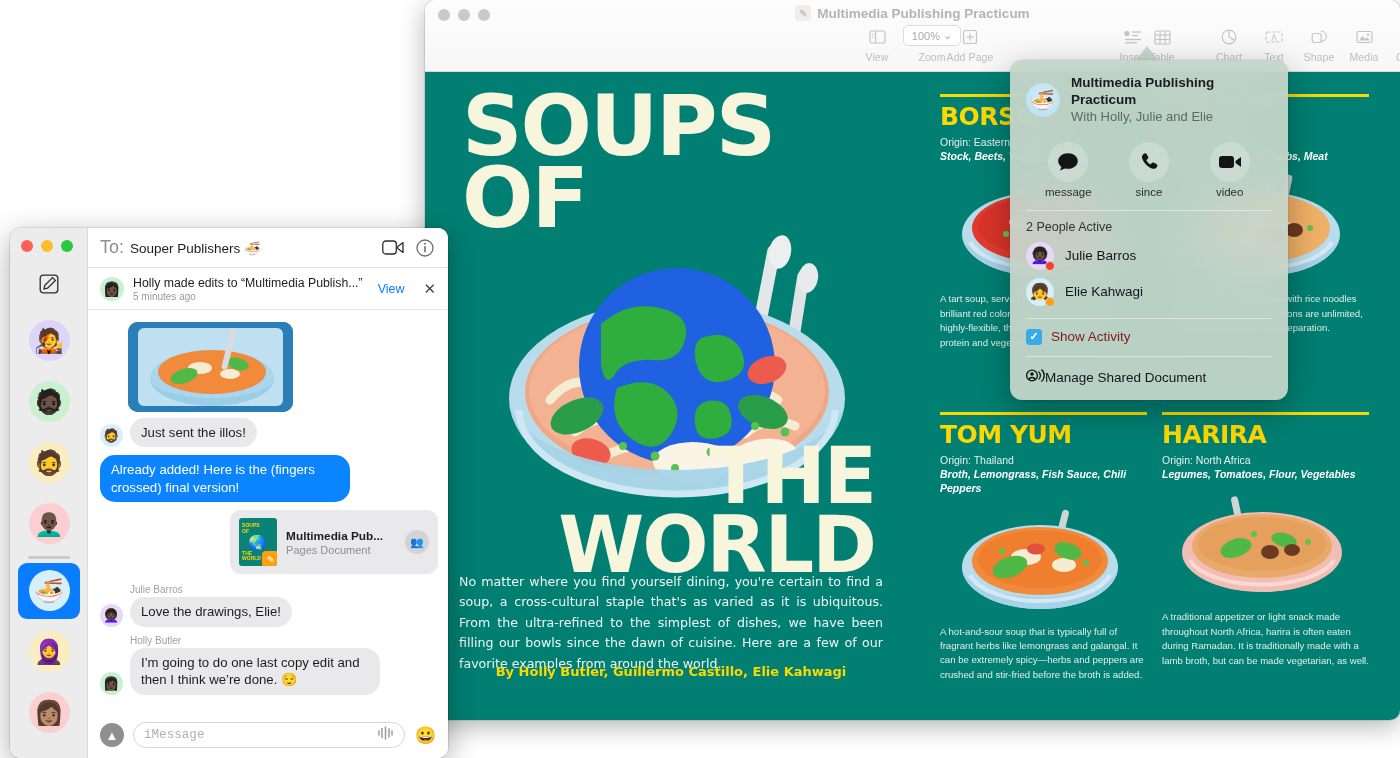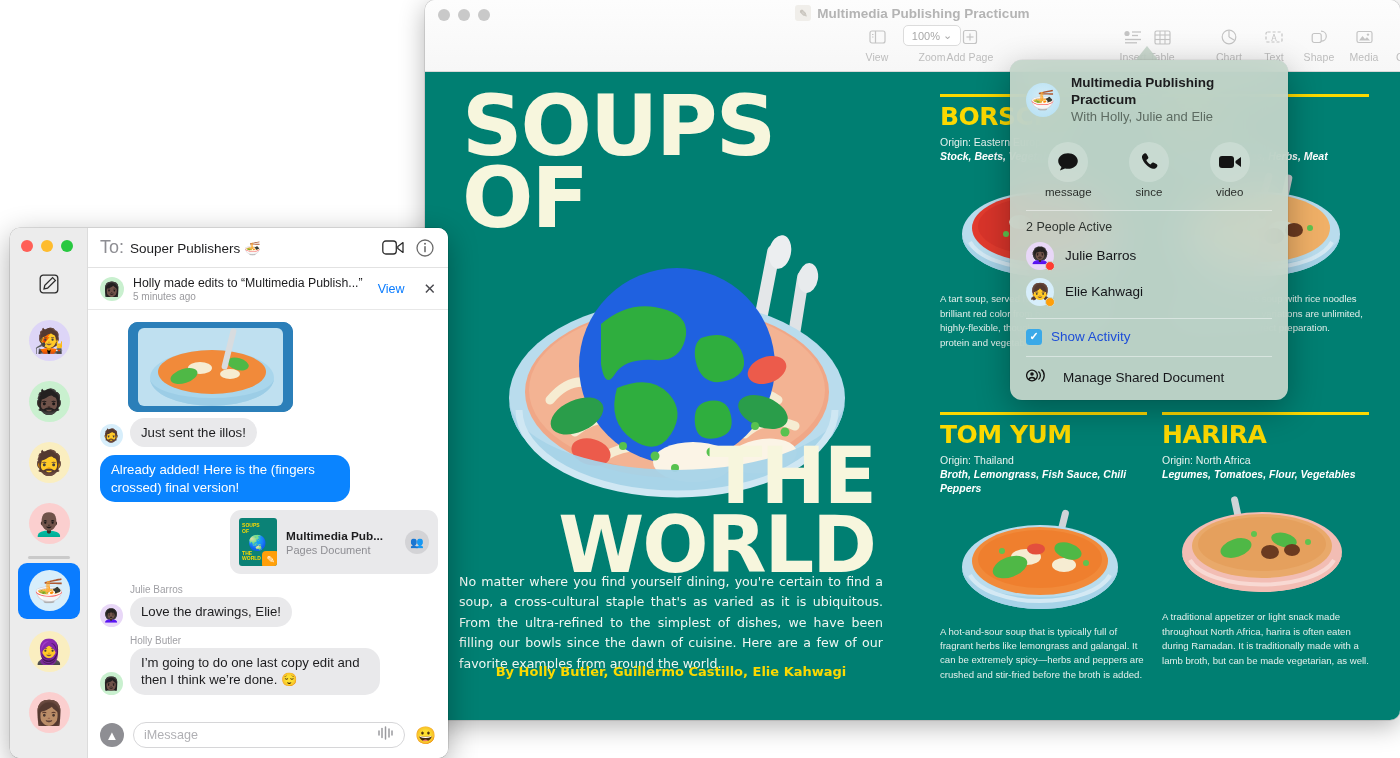--- a/index.html
+++ b/index.html
@@ -144,22 +144,22 @@
     position: absolute; right: -1px; bottom: -1px; width: 10px; height: 10px;
     border-radius: 50%; border: 1.5px solid #cbd9cd;
   }
   .pop-person .nm { font-size: 13.5px; color: #15161a; }
   .pop-check-row { display: flex; align-items: center; gap: 9px; padding: 8px 16px 9px; }
   .checkbox {
     width: 16px; height: 16px; border-radius: 3.5px; background: #3aa9e8;
     display: flex; align-items: center; justify-content: center;
     color: #fff; font-size: 11px; font-weight: bold;
   }
-  .pop-check-row .lbl { font-size: 13.5px; color: #1d4ed8; }
-  .pop-manage { display: flex; align-items: center; gap: 18px; padding: 9px 16px 13px; }
+  .pop-check-row .lbl { font-size: 13.5px; color: #7f1d1d; }
+  .pop-manage { display: flex; align-items: center; gap: 0; padding: 9px 16px 13px; }
   .pop-manage .lbl { font-size: 13.5px; color: #15161a; }
 
   
   #messages-window {
     position: absolute; left: 10px; top: 228px; width: 438px; height: 530px;
     background: #fff; border-radius: 10px;
     box-shadow: 0 8px 30px rgba(0,0,0,.32), 0 0 0 .5px rgba(0,0,0,.20);
     overflow: hidden; z-index: 60; display: flex;
   }
   .msg-sidebar {
@@ -251,21 +251,21 @@
   .appstore-btn {
     width: 24px; height: 24px; border-radius: 50%; background: #8e8e93;
     display: flex; align-items: center; justify-content: center; color: #fff; font-size: 13px;
   }
   .imsg-field {
     flex: 1; height: 26px; border: 1px solid #d6d6d8; border-radius: 13px;
     display: flex; align-items: center; padding: 0 10px; gap: 6px;
   }
   .imsg-field input {
     flex: 1; border: none; outline: none; font-size: 12.6px; color: #1d1d1f;
-    font-family: Liberation Sans, sans-serif; background: transparent;
+    font-family: Liberation Mono, monospace; background: transparent;
   }
   .imsg-field input::placeholder { color: #b0b0b4; }
   .emoji-btn { width: 24px; height: 24px; display: flex; align-items: center; justify-content: center; font-size: 17px; }
 </style>
 </head>
 <body>
 
 <div id="root">
 
   <div id="pages-window">

